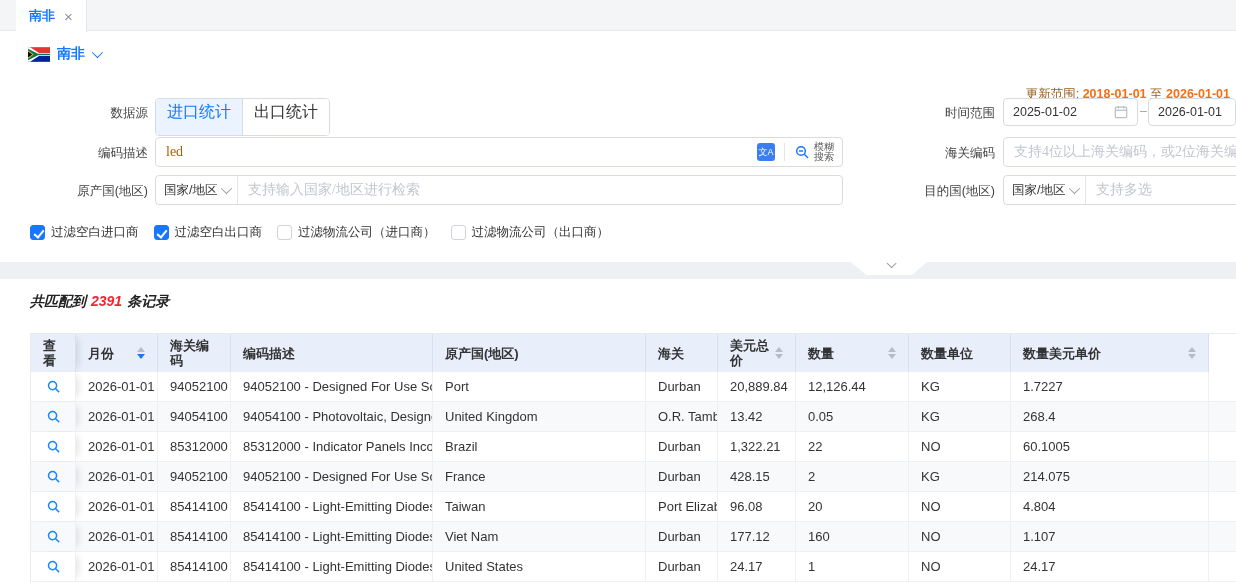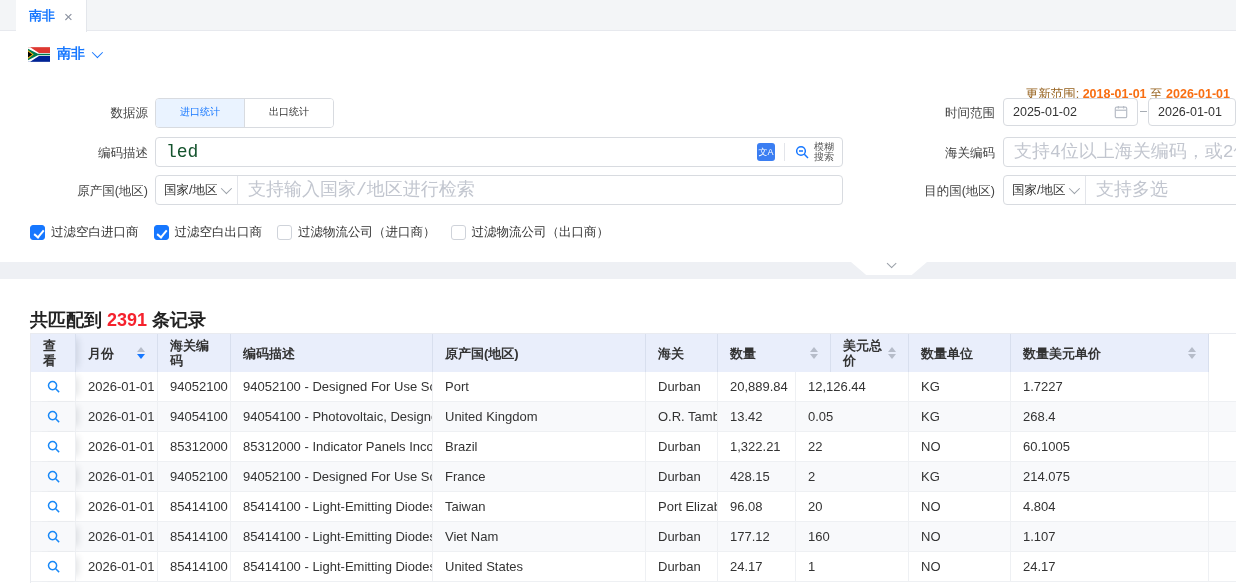--- a/index.html
+++ b/index.html
@@ -21,28 +21,28 @@
   
   .update-range { position:absolute; top:86px; right:6px; font-size:12.5px; color:#96621f; white-space:nowrap; }
   .update-range b { color:#f86e12; font-weight:700; }
 
   
   .flabel { position:absolute; width:120px; text-align:right; color:#444; font-size:12.5px; }
   .lab-left  { left:28px; }
   .lab-right { left:875px; }
 
   .seg-group { position:absolute; left:155px; top:98px; display:flex; border:1px solid #d8dbe0; border-radius:4px; overflow:hidden; background:#fff; }
-  .seg { height:28px; line-height:26px; padding:0 24px; font-size:10px; color:#333; background:#fff; cursor:pointer; }
+  .seg { height:36px; line-height:26px; padding:0 11px; font-size:16px; color:#333; background:#fff; cursor:pointer; }
   .seg + .seg { border-left:1px solid #d8dbe0; }
   .seg.active { color:#1677ff; background:#eaf3ff; }
 
   .combo { position:absolute; height:30px; border:1px solid #d8dbe0; border-radius:4px; background:#fff;
            display:flex; align-items:center; overflow:hidden; }
-  .combo input { border:none; outline:none; flex:1; height:100%; padding:0 10px; font-size:18px;
-                 font-family:Liberation Mono, monospace; color:#14532d; background:transparent; min-width:0; }
+  .combo input { border:none; outline:none; flex:1; height:100%; padding:0 10px; font-size:14px;
+                 font-family:Liberation Serif, serif; color:#a16207; background:transparent; min-width:0; }
   .combo input::placeholder { color:#c2c6cf; }
   .combo-code { left:155px; top:137px; width:688px; }
   .combo-hs   { left:1003px; top:137px; width:260px; }
   .combo-origin { left:155px; top:175px; width:688px; }
   .combo-dest   { left:1003px; top:175px; width:260px; }
 
   .date-input { position:absolute; top:98px; height:28px; border:1px solid #d8dbe0; border-radius:4px; background:#fff;
                 display:flex; align-items:center; padding:0 9px; gap:6px; }
   .date-input .val { flex:1; font-size:12.5px; color:#333; }
   .date-sep { position:absolute; top:104px; left:1140px; color:#9aa0a8; }
@@ -69,21 +69,21 @@
                        border-right:2px solid #fff; border-bottom:2px solid #fff; transform:rotate(40deg); }
 
   
   .gray-strip { position:absolute; top:262px; left:0; right:0; height:17px; background:#eef0f4; }
   .notch { position:absolute; top:262px; left:851px; width:76px; height:13px; background:#fff;
            clip-path:polygon(0 0,100% 0,80% 100%,20% 100%); display:flex; align-items:flex-start; justify-content:center; cursor:pointer; }
   .notch .chev { border-color:#9aa0a8; transform:rotate(45deg) translateY(-3px); width:7px; height:7px; }
 
   
   .results { position:absolute; top:279px; left:0; right:0; bottom:0; background:#fff; }
-  .summary { position:absolute; top:29px; left:30px; font-size:18px; font-weight:700; color:#222; }
+  .summary { position:absolute; top:14px; left:30px; font-size:14px; font-weight:700; color:#222;font-style:italic; }
   .summary .count { color:#f5222d; margin:0 5px; }
 
   .table { position:absolute; top:54px; left:30px; width:1210px; bottom:0; overflow:hidden;
            border-left:1px solid #e9ebf0; border-top:1px solid #e9ebf0; font-size:13px; }
   .thead { display:flex; height:38px; background:#e9eefb; }
   .th { display:flex; align-items:center; padding:0 12px; border-right:1px solid #d8dfee; color:#333;
         font-weight:700; font-size:13px; flex:none; line-height:15px; }
   .th.filler { background:#fff; border-right:none; }
   .th .sorter { margin-left:auto; display:flex; flex-direction:column; gap:2px; padding-left:6px; cursor:pointer; }
   .car { width:0; height:0; border-left:4.5px solid transparent; border-right:4.5px solid transparent; }
@@ -237,34 +237,34 @@
           </div>
           <div class="th" style="width: 202px;">
             <span>编码描述</span>
           </div>
           <div class="th" style="width: 213px;">
             <span>原产国(地区)</span>
           </div>
           <div class="th" style="width: 72px;">
             <span>海关</span>
           </div>
+          <div class="th" style="width: 78px;">
+            <span>美元总价</span>
+            <span class="sorter">
+              <span class="car up"></span>
+              <span class="car down"></span>
+            </span>
+          </div>
           <div class="th" style="width: 113px;">
             <span>数量</span>
             <span class="sorter">
               <span class="car up"></span>
               <span class="car down"></span>
             </span>
           </div>
-          <div class="th" style="width: 78px;">
-            <span>美元总价</span>
-            <span class="sorter">
-              <span class="car up"></span>
-              <span class="car down"></span>
-            </span>
-          </div>
           <div class="th" style="width: 102px;">
             <span>数量单位</span>
           </div>
           <div class="th" style="width: 198px;">
             <span>数量美元单价</span>
             <span class="sorter">
               <span class="car up"></span>
               <span class="car down"></span>
             </span>
           </div>

